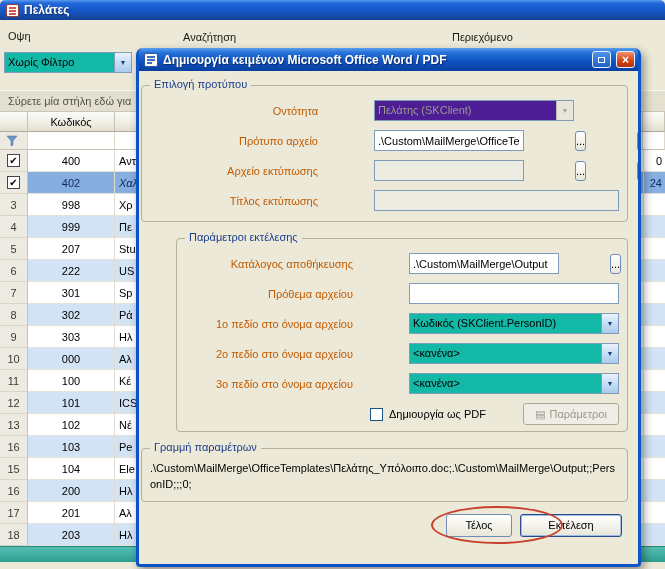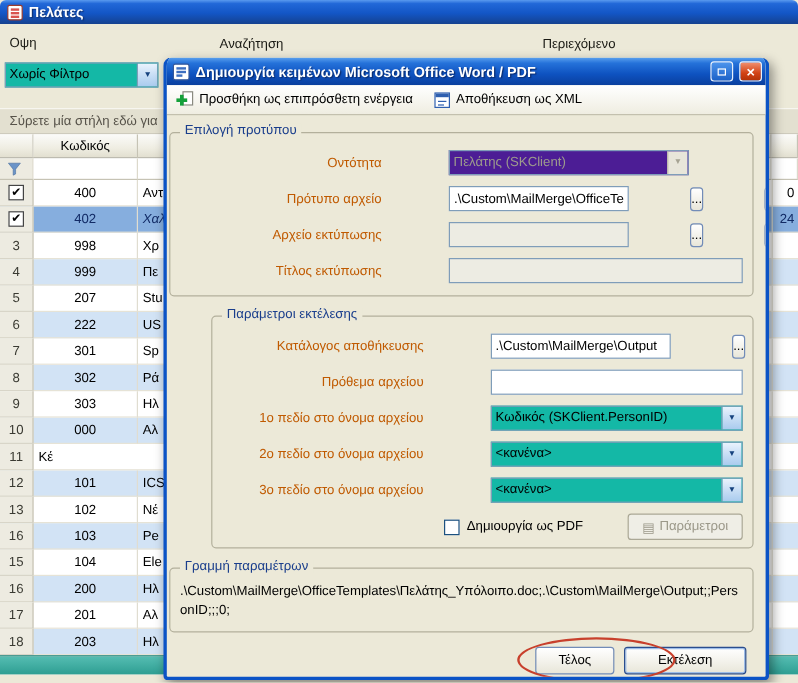--- a/index.html
+++ b/index.html
@@ -228,20 +228,21 @@
           <div class="c-right"></div>
         </div>
         <div class="grow alt">
           <div class="c-ind">10</div>
           <div class="c-code">000</div>
           <div class="c-name">Αλ</div>
           <div class="c-right"></div>
         </div>
         <div class="grow">
           <div class="c-ind">11</div>
+          <div class="c-code">100</div>
           <div class="c-name">Κέ</div>
           <div class="c-right"></div>
         </div>
         <div class="grow alt">
           <div class="c-ind">12</div>
           <div class="c-code">101</div>
           <div class="c-name">ICS</div>
           <div class="c-right"></div>
         </div>
         <div class="grow">
@@ -292,38 +293,20 @@
           <i class="l2"></i>
           <i class="l3"></i>
         </span>
       <span class="dlg-title">Δημιουργία κειμένων Microsoft Office Word / PDF</span>
       <span class="cap-btn max">
           <i></i>
         </span>
       <span class="cap-btn close">×</span>
     </div>
 
-    <div class="dlg-toolbar">
-      <span class="tbtn">
-        <span class="ico-add">
-            <span class="doc"></span>
-            <span class="ph"></span>
-            <span class="pv"></span>
-          </span>
-        <span>Προσθήκη ως επιπρόσθετη ενέργεια</span>
-      </span>
-      <span class="tbtn">
-        <span class="ico-xml">
-            <span class="b"></span>
-            <span class="l1"></span>
-            <span class="l2"></span>
-          </span>
-        <span>Αποθήκευση ως XML</span>
-      </span>
-    </div>
 
     <div class="dlg-body">
 
       <div class="groupbox g1">
         <span class="gtitle">Επιλογή προτύπου</span>
 
         <div class="frow">
           <span class="flabel">Οντότητα</span>
           <div class="combo disabled" style="width:200px">
             <span class="combo-text">Πελάτης (SKClient)</span>

